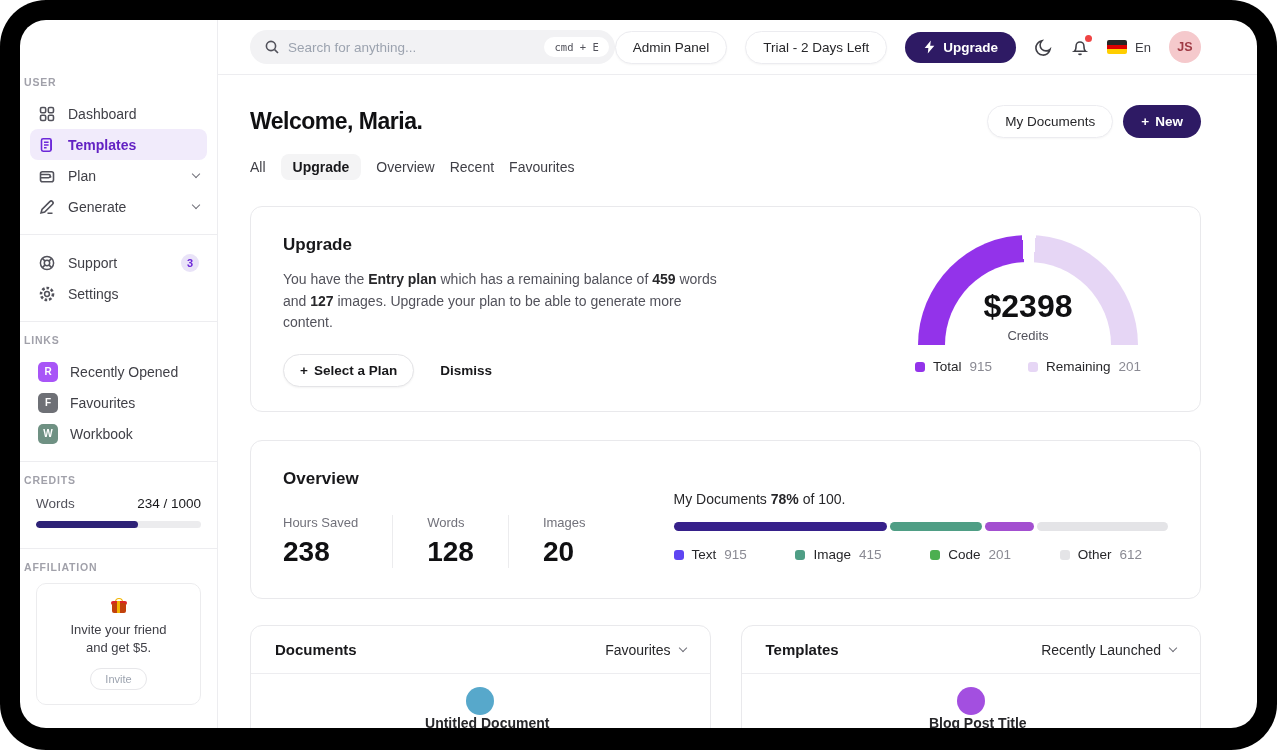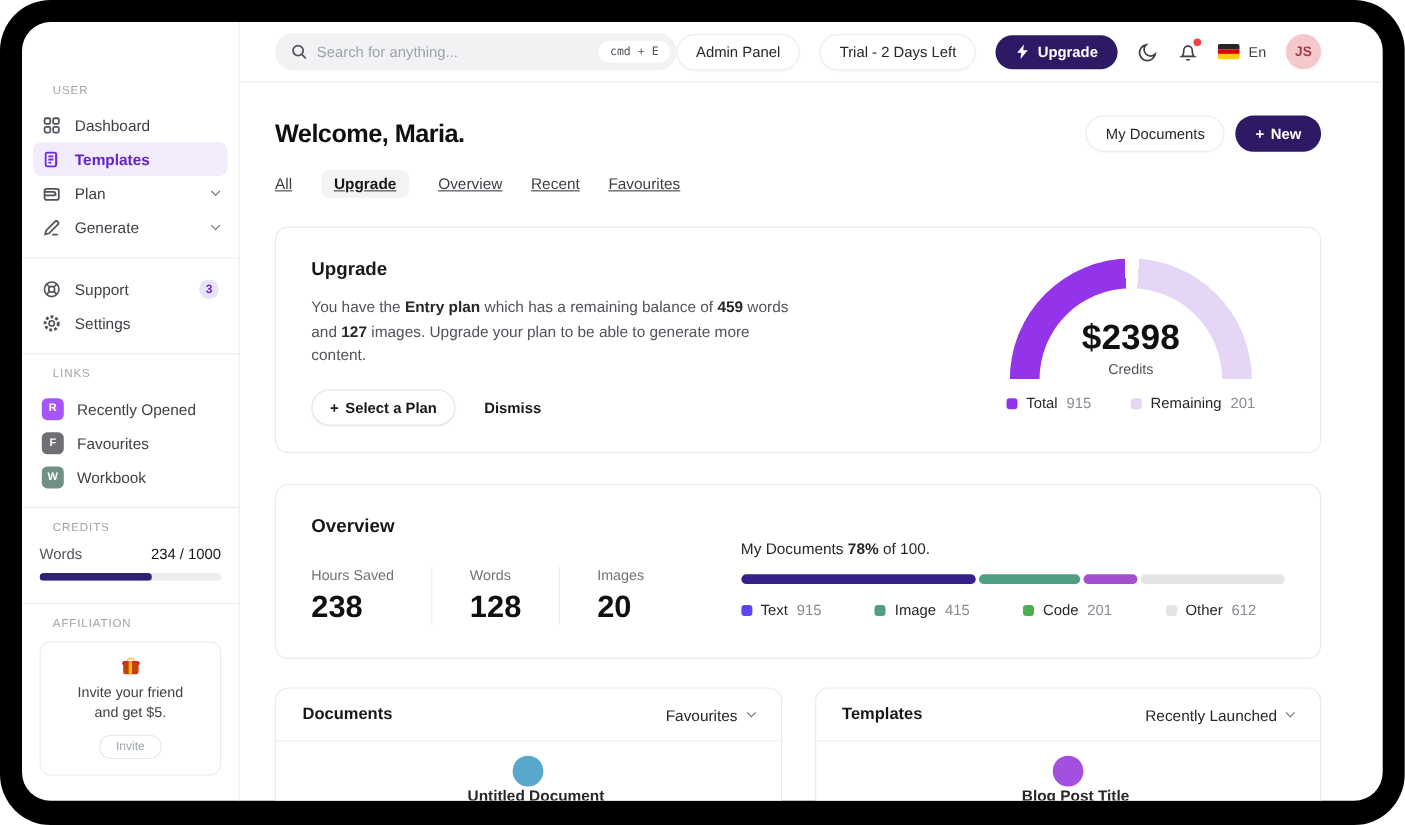--- a/index.html
+++ b/index.html
@@ -4,21 +4,21 @@
 <style>
   * { box-sizing: border-box; margin: 0; padding: 0; }
   html,body { width:1277px; height:750px; overflow:hidden; background:#fff;
     font-family:"Liberation Sans","DejaVu Sans",sans-serif; }
   .frame { position:absolute; inset:0; width:1277px; height:750px; background:#000; border-radius:46px; }
   .window { position:absolute; left:20px; top:20px; width:1237px; height:708px;
     background:#fff; border-radius:26px; overflow:hidden; display:flex; }
 
   
   .sidebar { width:198px; flex:0 0 198px; border-right:1px solid #ededf0; padding-top:56px; }
-  .side-label { font-size:10.5px; font-weight:400; letter-spacing:.8px; color:#a1a1aa; padding:0 28px; margin-bottom:10px; }
+  .side-label { font-size:10.5px; font-weight:700; letter-spacing:.8px; color:#a1a1aa; padding:0 4px; margin-bottom:10px; }
   .nav-item { display:flex; align-items:center; gap:12px; height:31px; margin:0 10px; padding:0 8px;
     border-radius:8px; font-size:14px; color:#3f3f46; cursor:pointer; }
   .nav-item svg { flex:0 0 18px; color:#52525b; }
   .nav-item.active { background:#f1ebfb; color:#6322c3; font-weight:700; }
   .nav-item.active svg { color:#6d28d9; }
   .nav-item .chev { margin-left:auto; }
   .chev { width:6px; height:6px; border-right:1.6px solid #71717a; border-bottom:1.6px solid #71717a;
     transform:rotate(45deg); display:inline-block; margin-top:-3px; }
   .side-divider { height:1px; background:#ededf0; margin:12px 0; }
   .count-badge { margin-left:auto; background:#e9e3f8; color:#6d28d9; font-size:11px; font-weight:600;
@@ -64,21 +64,21 @@
   .avatar { width:32px; height:32px; border-radius:50%; background:#f5c9cc; color:#9f3a44; font-size:12.5px;
     font-weight:700; display:flex; align-items:center; justify-content:center; cursor:pointer; }
 
   .content { flex:1; overflow:hidden; padding:24px 56px 0 32px; }
   .breadcrumb { font-size:13px; color:#71717a; }
   .header-row { display:flex; align-items:center; margin-top:6px; }
   .page-title { font-size:23px; font-weight:800; letter-spacing:-.5px; color:#101012; }
   .header-actions { margin-left:auto; display:flex; align-items:center; gap:10px; }
   .new-btn { background:#2e1a64; color:#fff; border:none; border-radius:18px; padding:9px 18px; font-size:13.5px;
     font-weight:600; cursor:pointer; font-family:inherit; display:flex; align-items:center; gap:6px; }
-  .tabs { display:flex; align-items:flex-end; gap:26px; margin-top:16px; font-size:14px; color:#3f3f46;text-decoration:underline; }
+  .tabs { display:flex; align-items:flex-end; gap:15px; margin-top:16px; font-size:14px; color:#3f3f46; }
   .tab { cursor:pointer; padding:5px 0; }
   .tab.active { background:#f4f4f5; border-radius:8px; padding:5px 12px; font-weight:700; color:#18181b; }
 
   .card { border:1px solid #e9e9ec; border-radius:12px; background:#fff; }
   .upgrade-card { margin-top:26px; display:flex; padding:28px 32px 24px; min-height:196px; }
   .uc-left { max-width:440px; }
   .card-title { font-size:17px; font-weight:700; color:#18181b; }
   .uc-text { margin-top:14px; font-size:14px; line-height:1.55; color:#52525b; }
   .uc-text b { color:#27272a; }
   .uc-actions { margin-top:20px; display:flex; align-items:center; gap:26px; }

